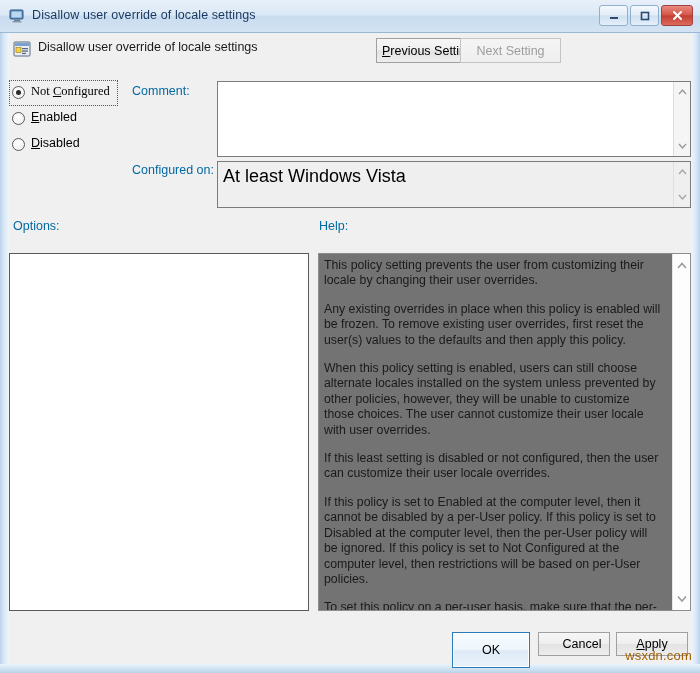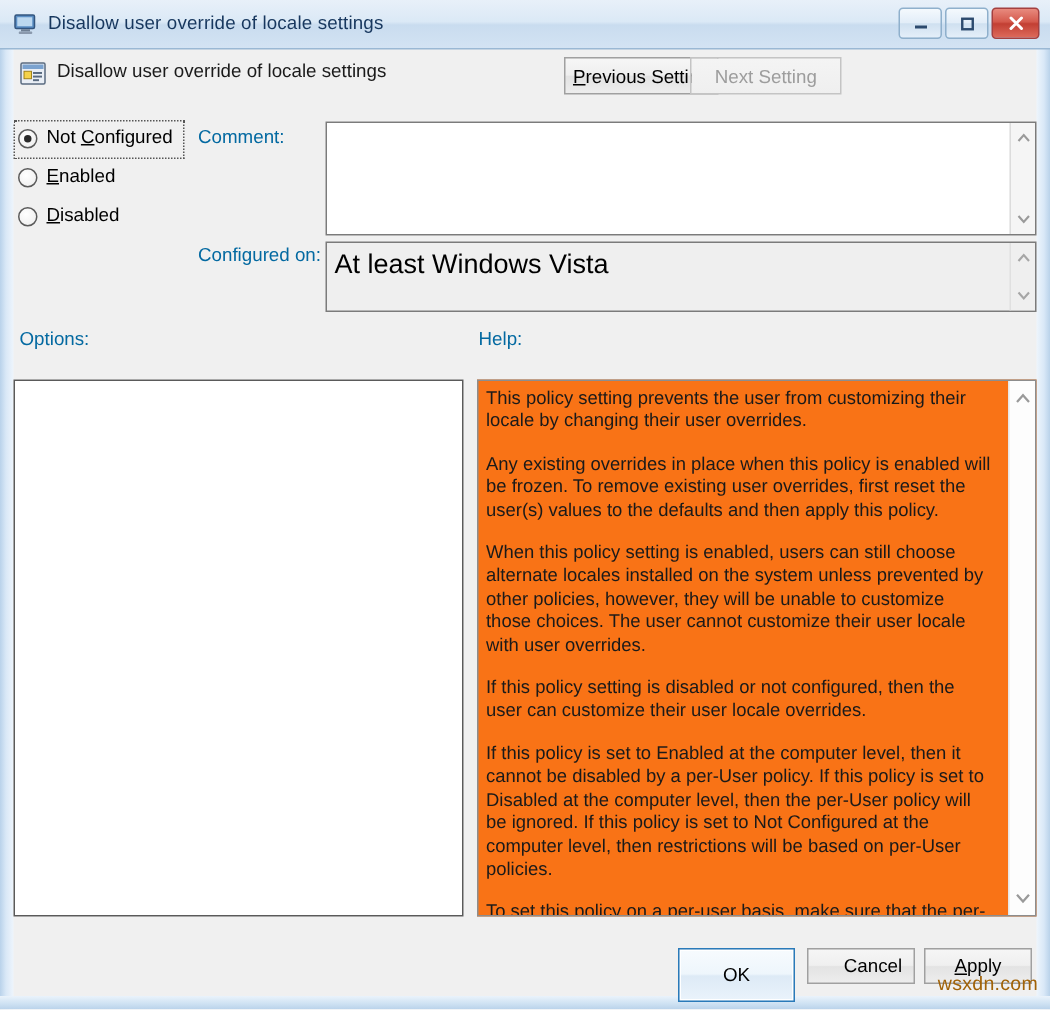--- a/index.html
+++ b/index.html
@@ -119,20 +119,21 @@
     cursor: default;
     box-sizing: border-box;
     padding-left: 22px;
     padding-top: 4px;
   }
   .radio-row.focused {
     outline: 1px dotted #555;
     outline-offset: -1px;
     display: inline-block;
     padding-right: 8px;
+    font-family: Liberation Serif, serif;
   }
   .radio-mark {
     position: absolute;
     left: 3px; top: 6px;
     width: 13px; height: 13px;
     border-radius: 50%;
     border: 1px solid #5a5a5a;
     box-sizing: border-box;
     background: radial-gradient(circle at 40% 35%, #ffffff 0%, #f2f2f2 70%, #e2e2e2 100%);
   }
@@ -200,21 +201,21 @@
     width: 300px; height: 358px;
     background: #ffffff;
     border: 1px solid #5a5a5a;
     box-sizing: border-box;
     z-index: 2;
   }
   #help-panel {
     position: absolute;
     left: 318px; top: 253px;
     width: 373px; height: 358px;
-    background: #f97316;
+    background: #737373;
     border: 1px solid #8d8d8d;
     box-sizing: border-box;
     z-index: 2;
     overflow: hidden;
   }
   #help-scroll {
     position: absolute;
     right: 0; top: 0; bottom: 0;
     width: 18px;
     background: #fdfdfd;
@@ -370,21 +371,21 @@
   <span class="field-label" id="lbl-options">Options:</span>
   <span class="field-label" id="lbl-help">Help:</span>
 
   <div id="options-panel"></div>
 
   <div id="help-panel">
     <div id="help-text">
         <p>This policy setting prevents the user from customizing their locale by changing their user overrides.</p>
         <p>Any existing overrides in place when this policy is enabled will be frozen. To remove existing user overrides, first reset the user(s) values to the defaults and then apply this policy.</p>
         <p>When this policy setting is enabled, users can still choose alternate locales installed on the system unless prevented by other policies, however, they will be unable to customize those choices.  The user cannot customize their user locale with user overrides.</p>
-        <p>If this policy setting is disabled or not configured, then the user can customize their user locale overrides.</p>
+        <p>If this least setting is disabled or not configured, then the user can customize their user locale overrides.</p>
         <p>If this policy is set to Enabled at the computer level, then it cannot be disabled by a per-User policy. If this policy is set to Disabled at the computer level, then the per-User policy will be ignored. If this policy is set to Not Configured at the computer level, then restrictions will be based on per-User policies.</p>
         <p>To set this policy on a per-user basis, make sure that the per-computer policy is set to Not Configured.</p>
       </div>
     <div id="help-scroll">
       <span class="arrow up">
         <svg width="18" height="17" viewBox="0 0 18 17">
             <path d="M5 11 L9 6.5 L13 11" fill="none" stroke="#9a9a9a" stroke-width="1.5"></path>
           </svg>
       </span>
       <span class="arrow down">

